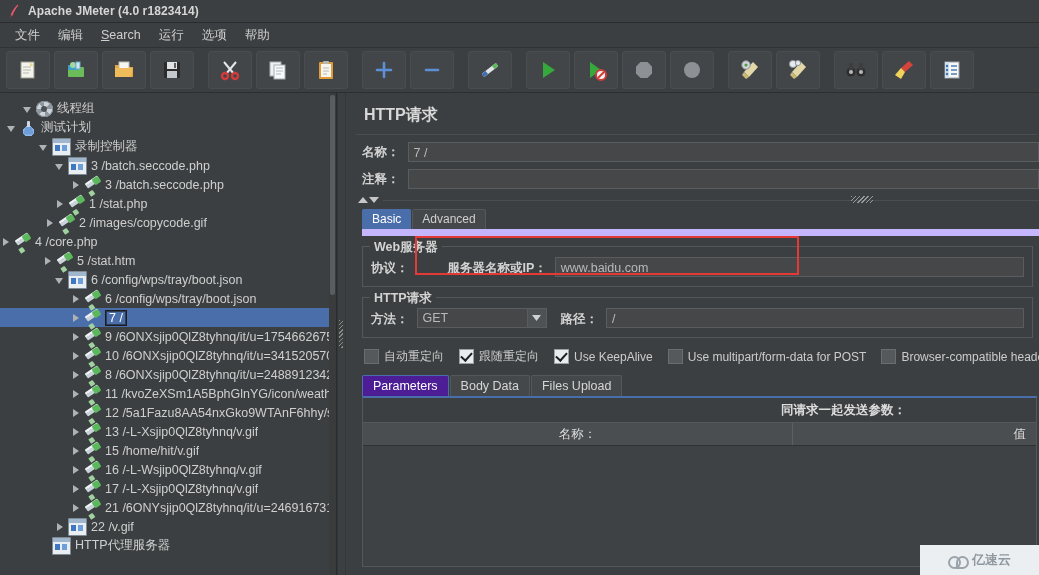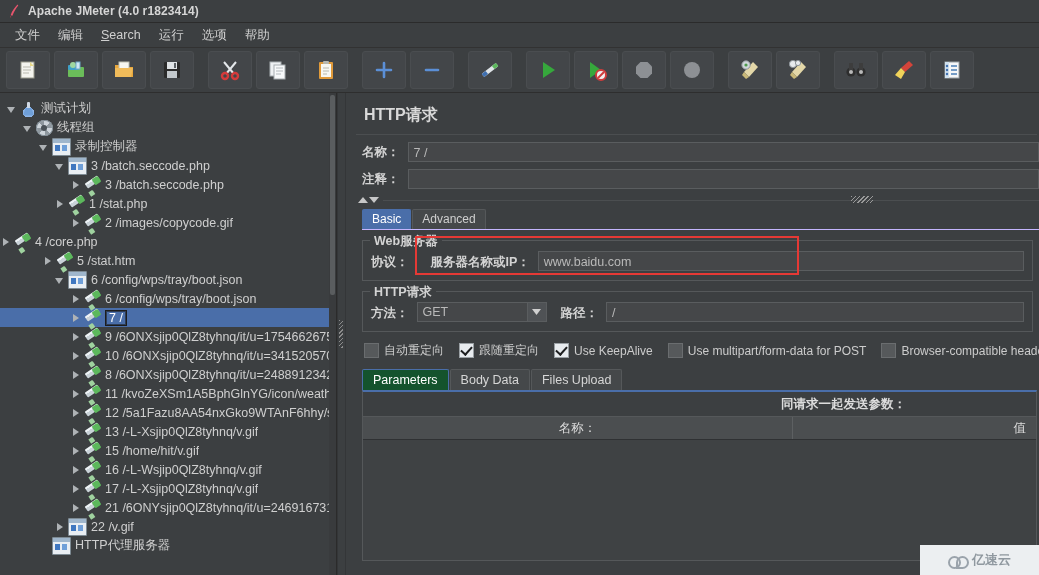--- a/index.html
+++ b/index.html
@@ -94,21 +94,21 @@
 
   .collapse-row{display:flex;align-items:center;height:12px;margin:5px 0 0 2px;position:relative;}
   .tri-up{width:0;height:0;border-left:5px solid transparent;border-right:5px solid transparent;
           border-bottom:6px solid #c7c7c7;margin-right:1px;}
   .tri-dn{width:0;height:0;border-left:5px solid transparent;border-right:5px solid transparent;
           border-top:6px solid #c7c7c7;}
   .collapse-line{flex:1;height:1px;background:#4b4e50;margin-left:4px;position:relative;}
   .collapse-grip{position:absolute;left:50%;top:-4px;width:22px;height:7px;margin-left:140px;
      background:repeating-linear-gradient(135deg,#9a9a9a 0px,#9a9a9a 1px,transparent 1px,transparent 3px);}
 
-  .tabs{display:flex;align-items:flex-end;height:20px;margin:3px 0 0 6px;border-bottom:1px solid #c4b5fd;}
+  .tabs{display:flex;align-items:flex-end;height:20px;margin:3px 0 0 6px;border-bottom:7px solid #c4b5fd;}
   .tab{height:19px;line-height:19px;padding:0 9px;font-size:12px;color:#cfcfcf;background:#45484a;
        border:1px solid #55585a;border-bottom:none;margin-right:1px;border-radius:2px 2px 0 0;cursor:default;}
   .tab.active{background:#4a6ea9;color:#ffffff;border-color:#4a6ea9;}
 
   .group{border:1px solid #55585a;margin:10px 6px 0 6px;padding:10px 8px 9px 8px;position:relative;}
   .group > .gtitle{position:absolute;top:-8px;left:7px;background:#3c3f41;padding:0 4px;
         font-size:12.5px;color:#d3d3d3;font-weight:bold;}
   .grow{display:flex;align-items:flex-end;}
 
   .cbrow{display:flex;align-items:center;margin:10px 0 0 8px;flex-wrap:nowrap;}
@@ -116,21 +116,21 @@
   .cbbox{width:13px;height:13px;background:#56595b;border:1px solid #6a6d6f;margin-right:5px;
          position:relative;flex:0 0 13px;}
   .cbbox.on{background:#e8ecef;border-color:#9aa0a4;}
   .cbbox.on::after{content:"";position:absolute;left:3px;top:0px;width:5px;height:9px;
         border:solid #1d1f20;border-width:0 2px 2px 0;transform:rotate(42deg);}
   .cblabel{font-size:12px;color:#cccccc;}
 
   .tabs2{display:flex;align-items:flex-end;height:21px;margin:10px 0 0 6px;}
   .tab2{height:20px;line-height:20px;padding:0 10px;font-size:12.5px;color:#d6d6d6;background:#45484a;
         border:1px solid #55585a;border-bottom:none;margin-right:1px;border-radius:2px 2px 0 0;cursor:default;}
-  .tab2.active{background:#14532d;color:#ffffff;border-color:#4a6ea9;}
+  .tab2.active{background:#4c1d95;color:#ffffff;border-color:#4a6ea9;}
 
   .tablebox{margin:0 2px 0 6px;border:1px solid #55585a;border-top:2px solid #4a6ea9;}
   .tbl-caption{height:24px;line-height:24px;text-align:right;padding-right:130px;
         font-size:12.5px;color:#dcdcdc;font-weight:bold;border-bottom:1px solid #55585a;}
   .tbl-head{display:flex;height:22px;background:#4b4e50;border-bottom:1px solid #2f3133;}
   .th{height:22px;line-height:22px;font-size:12.5px;color:#dddddd;text-align:center;
       border-right:1px solid #5d6062;box-sizing:border-box;}
   .th.c1{flex:0 0 430px;}
   .th.c2{flex:1;text-align:right;padding-right:10px;border-right:none;}
   .tbl-body{height:120px;background:#3f4244;}
@@ -373,51 +373,51 @@
           </svg>
       </span>
     </div>
 
   </div>
 
   <div class="main">
 
     <div class="tree-pane">
       <div class="tree" id="tree">
+          <div class="node" style="padding-left: 22px;">
+            <span class="arrow open"></span>
+            <span class="nicon ico-gear"></span>
+            <span class="nlabel">线程组</span>
+          </div>
           <div class="node" style="padding-left: 6px;">
             <span class="arrow open"></span>
             <span class="nicon ico-plan"></span>
             <span class="nlabel">测试计划</span>
           </div>
-          <div class="node" style="padding-left: 22px;">
-            <span class="arrow open"></span>
-            <span class="nicon ico-gear"></span>
-            <span class="nlabel">线程组</span>
-          </div>
           <div class="node" style="padding-left: 38px;">
             <span class="arrow open"></span>
             <span class="nicon ico-ctrl"></span>
             <span class="nlabel">录制控制器</span>
           </div>
           <div class="node" style="padding-left: 54px;">
             <span class="arrow open"></span>
             <span class="nicon ico-ctrl"></span>
             <span class="nlabel">3 /batch.seccode.php</span>
           </div>
           <div class="node" style="padding-left: 70px;">
             <span class="arrow closed"></span>
             <span class="nicon ico-pen"></span>
             <span class="nlabel">3 /batch.seccode.php</span>
           </div>
           <div class="node" style="padding-left: 54px;">
             <span class="arrow closed"></span>
             <span class="nicon ico-pen"></span>
             <span class="nlabel">1 /stat.php</span>
           </div>
-          <div class="node" style="padding-left: 70px;">
+          <div class="node" style="padding-left: 44px;">
             <span class="arrow closed"></span>
             <span class="nicon ico-pen"></span>
             <span class="nlabel">2 /images/copycode.gif</span>
           </div>
           <div class="node" style="">
             <span class="arrow closed"></span>
             <span class="nicon ico-pen"></span>
             <span class="nlabel">4 /core.php</span>
           </div>
           <div class="node" style="padding-left: 42px;">
@@ -535,21 +535,21 @@
 
       <div class="tabs">
         <div class="tab active">Basic</div>
         <div class="tab">Advanced</div>
       </div>
 
       <div class="group">
         <div class="gtitle">Web服务器</div>
         <div class="grow">
           <div class="flabel">协议：</div>
-          <div class="flabel" style="margin-left:14px">服务器名称或IP：</div>
+          <div class="flabel" style="margin-left:31px">服务器名称或IP：</div>
           <div class="tfield flex">www.baidu.com</div>
         </div>
       </div>
 
       <div class="group">
         <div class="gtitle">HTTP请求</div>
         <div class="grow">
           <div class="flabel">方法：</div>
           <div class="tfield" style="width:130px;display:flex;align-items:center;justify-content:space-between;padding-right:0">
             <span>GET</span>

